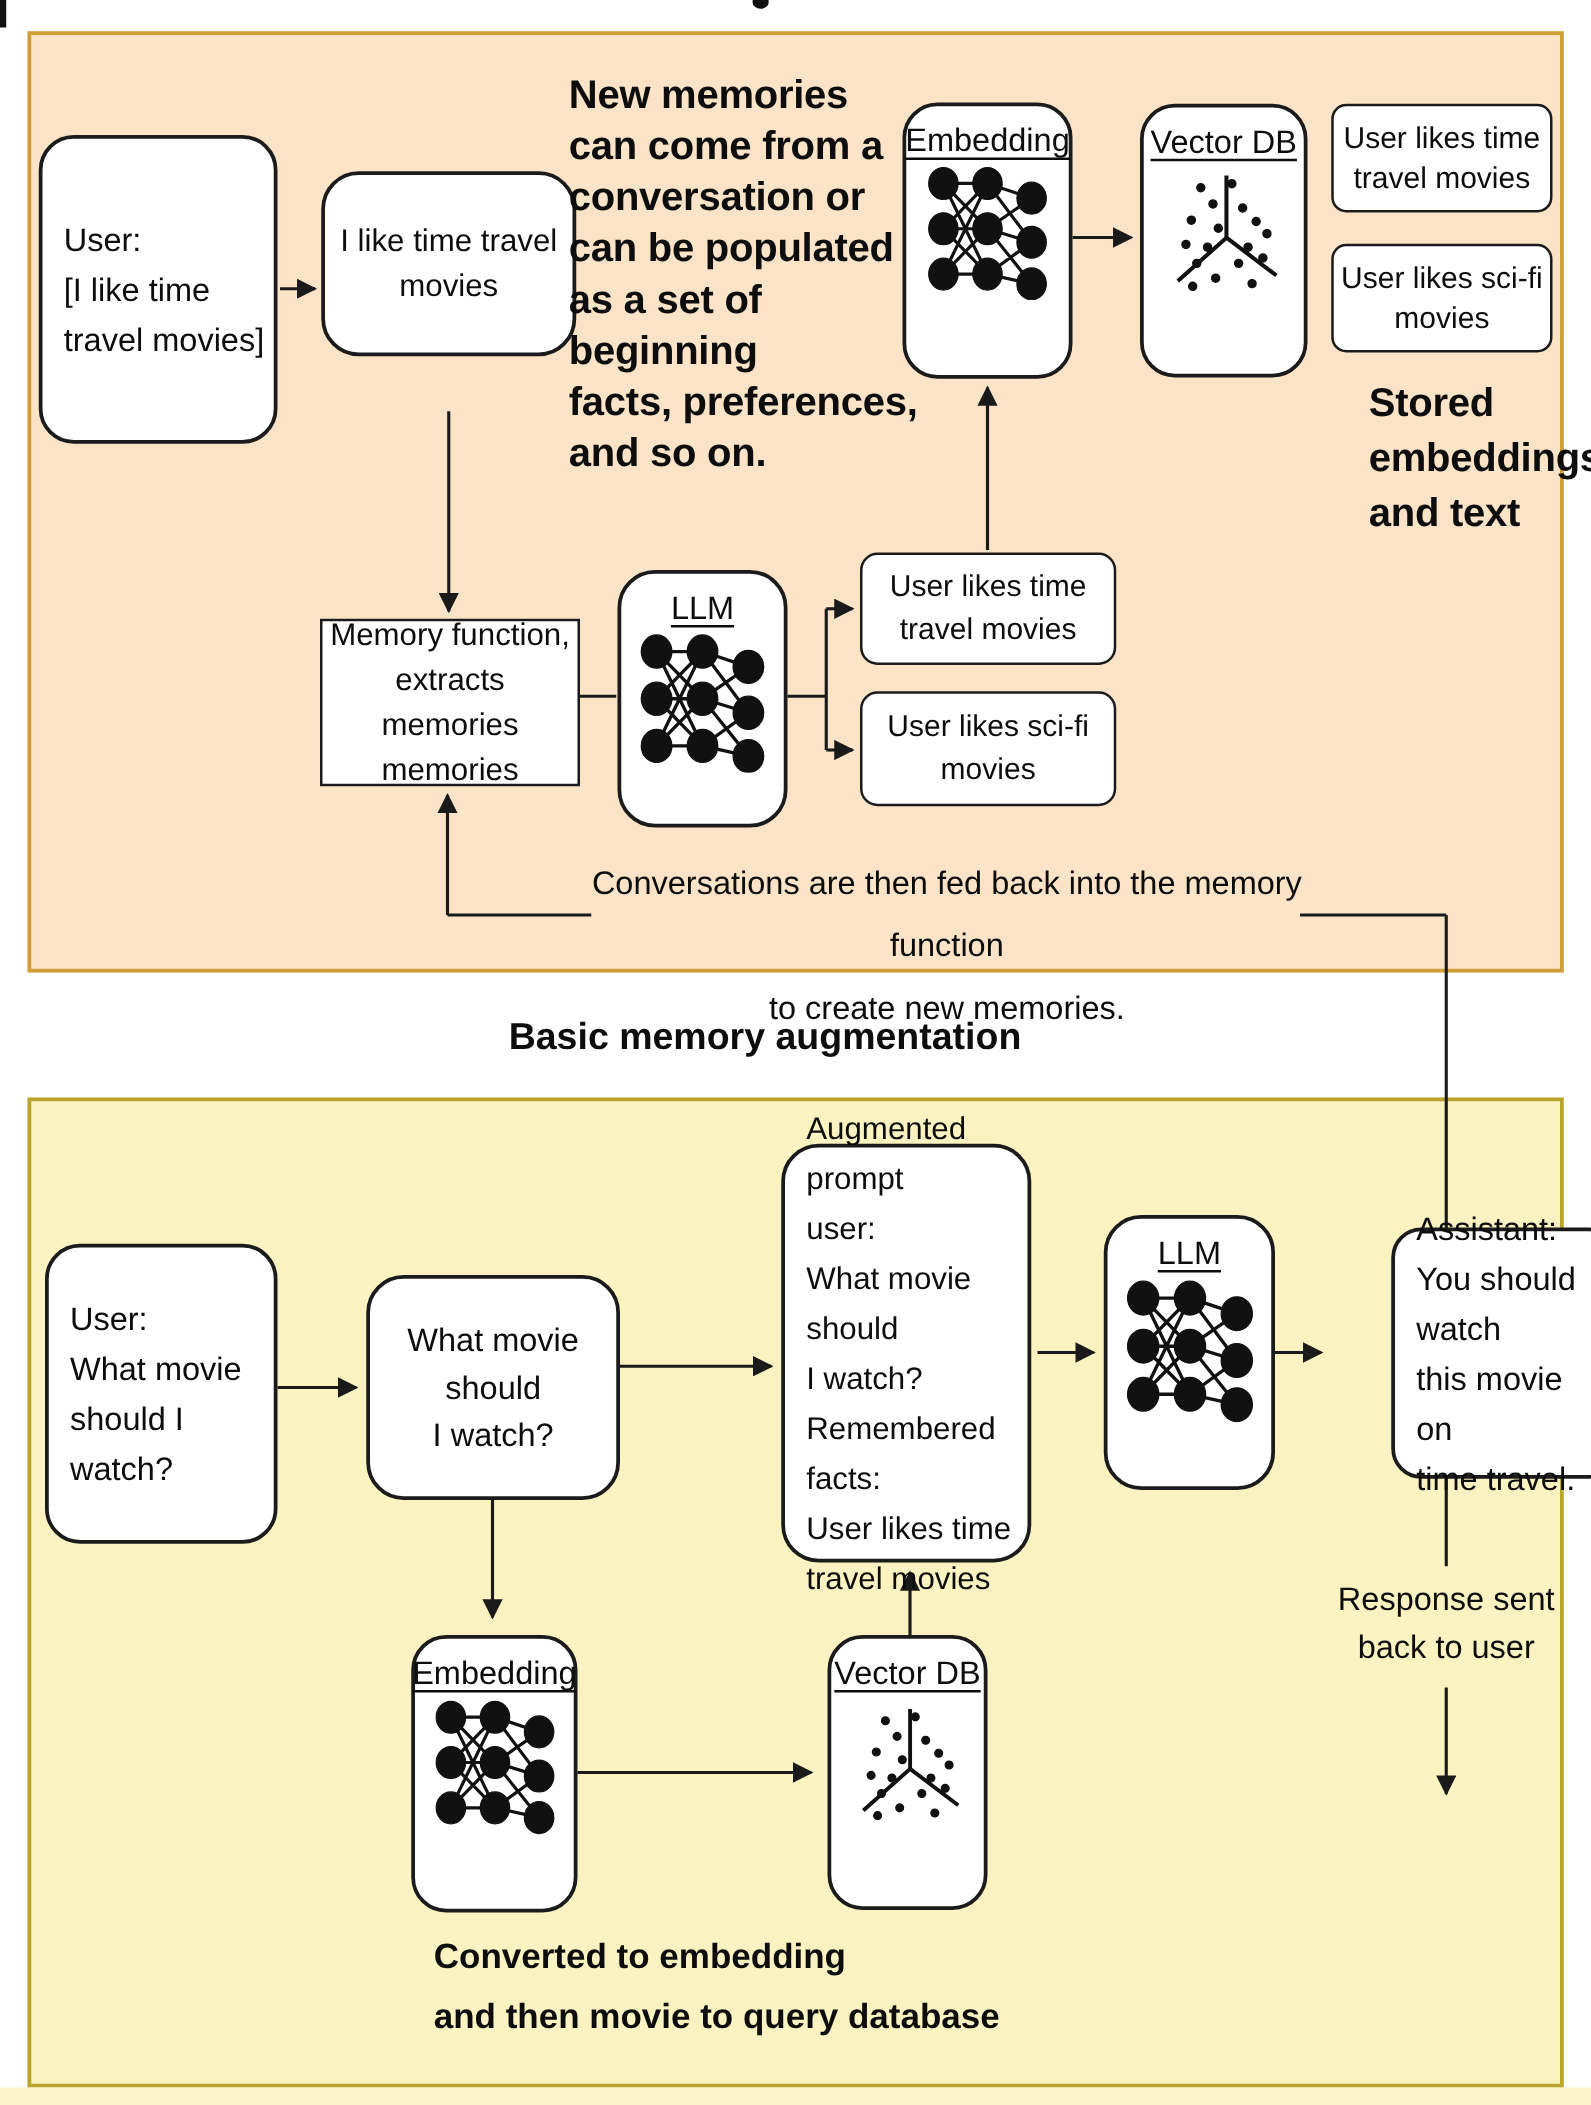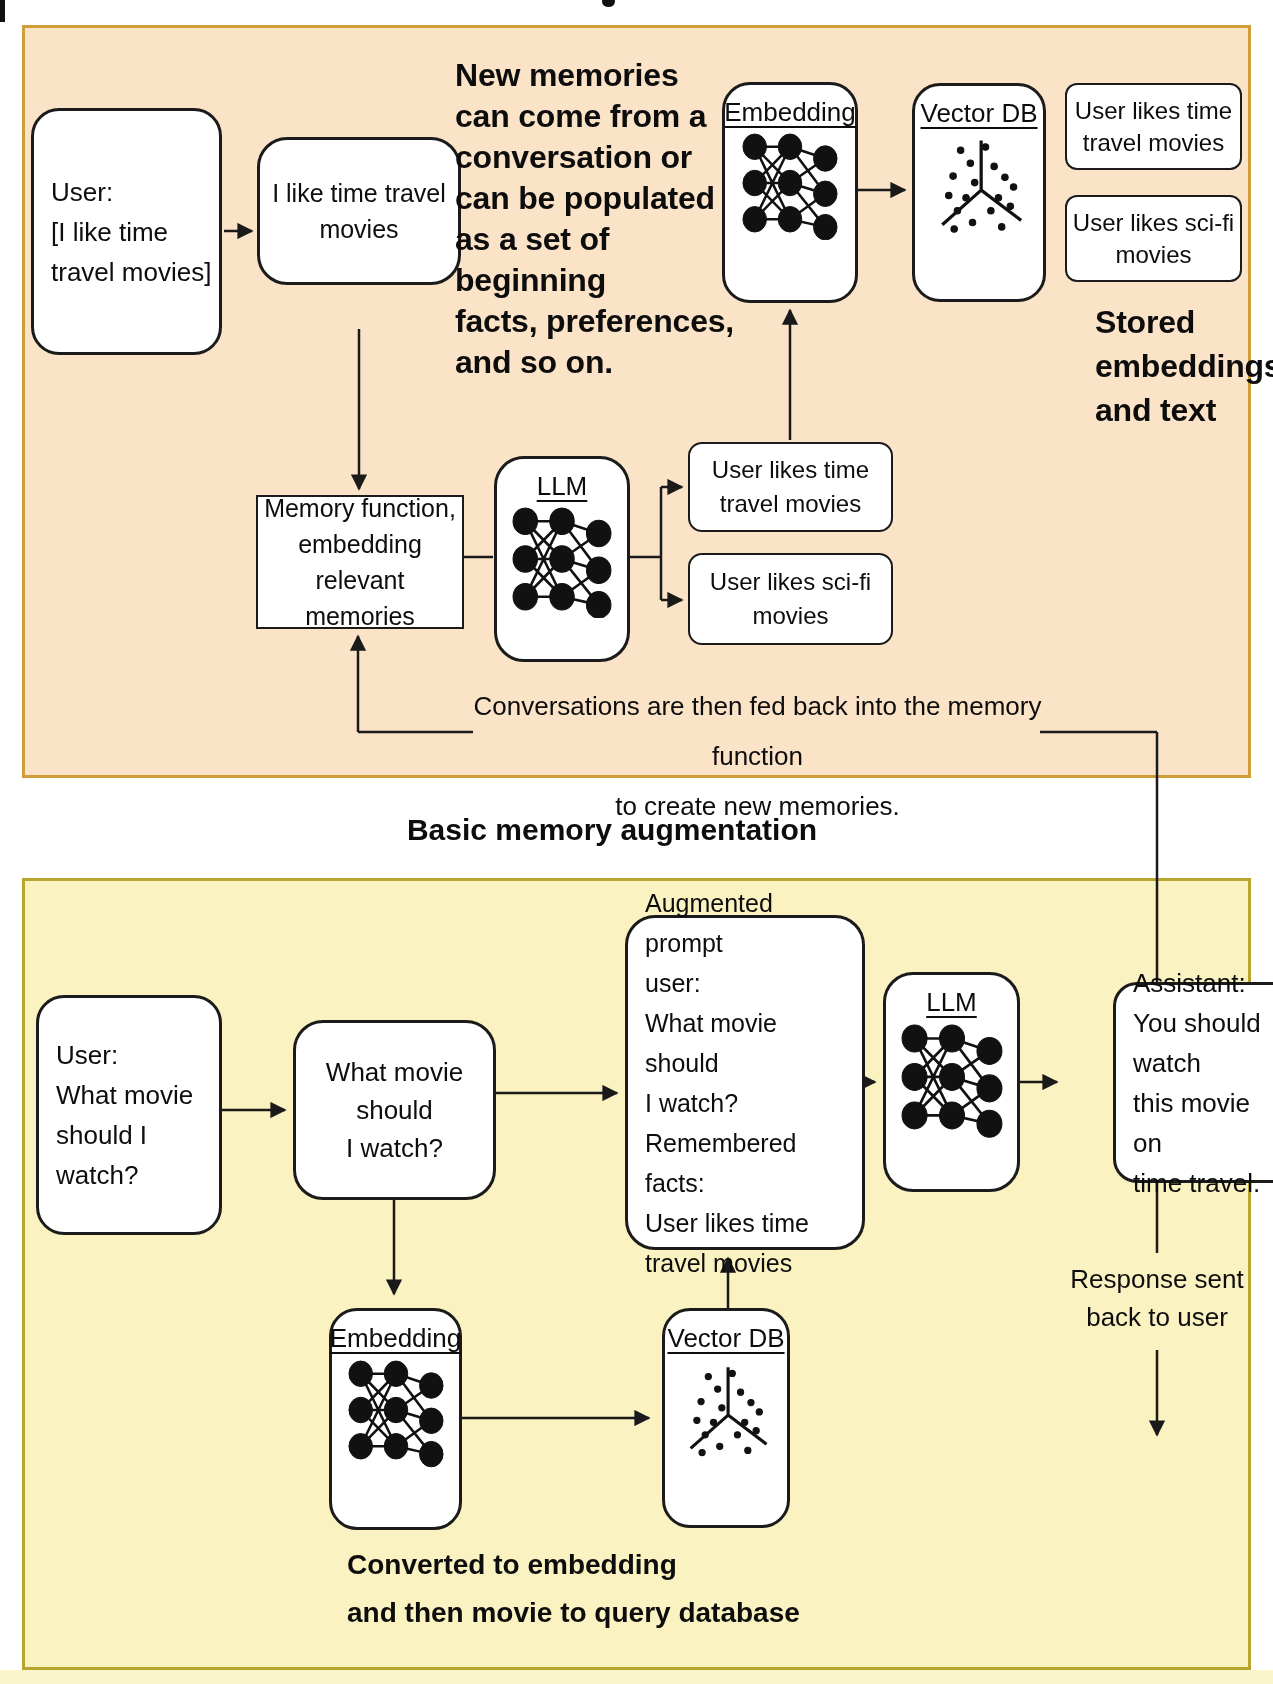--- a/index.html
+++ b/index.html
@@ -123,21 +123,21 @@
 
   <div class="note bold-note" id="note-new-memories">New memories
 can come from a
 conversation or
 can be populated
 as a set of beginning
 facts, preferences,
 and so on.</div>
 
   <div class="node" style="left:256px;top:495px;width:208px;height:134px;border-width:2px;border-radius:0;"><span>Memory function,
-embedding relevant
+extracts memories
 memories</span></div>
 
   <div class="node r30 titled" style="left:494px;top:456px;width:136px;height:206px;">
     <span class="node-title">LLM</span>
     <svg class="icon" viewBox="0 0 100 112" width="102" height="116">
         <use href="#nn-icon"></use>
       </svg>
   </div>
 
   <div class="node r14" style="left:688px;top:442px;width:205px;height:90px;border-width:2.5px;font-size:24px;line-height:34px;"><span>User likes time
@@ -175,21 +175,21 @@
 
   <div class="note" id="section-title">Basic memory augmentation</div>
 
   <div class="node r28 left-text" style="left:36px;top:995px;width:186px;height:240px;"><span>User:
 What movie
 should I watch?</span></div>
 
   <div class="node r30" style="left:293px;top:1020px;width:203px;height:180px;font-size:26px;line-height:38px;"><span>What movie should
 I watch?</span></div>
 
-  <div class="node r30 left-text" style="left:625px;top:915px;width:240px;height:335px;font-size:25px;line-height:40px;"><span>Augmented prompt
+  <div class="node r30 left-text" style="left:625px;top:915px;width:200px;height:335px;font-size:25px;line-height:40px;"><span>Augmented prompt
 user:
 What movie should
 I watch?
 Remembered facts:
 User likes time
 travel movies</span></div>
 
   <div class="node r30 titled" style="left:883px;top:972px;width:137px;height:220px;">
     <span class="node-title">LLM</span>
     <svg class="icon" viewBox="0 0 100 112" width="104" height="120">

